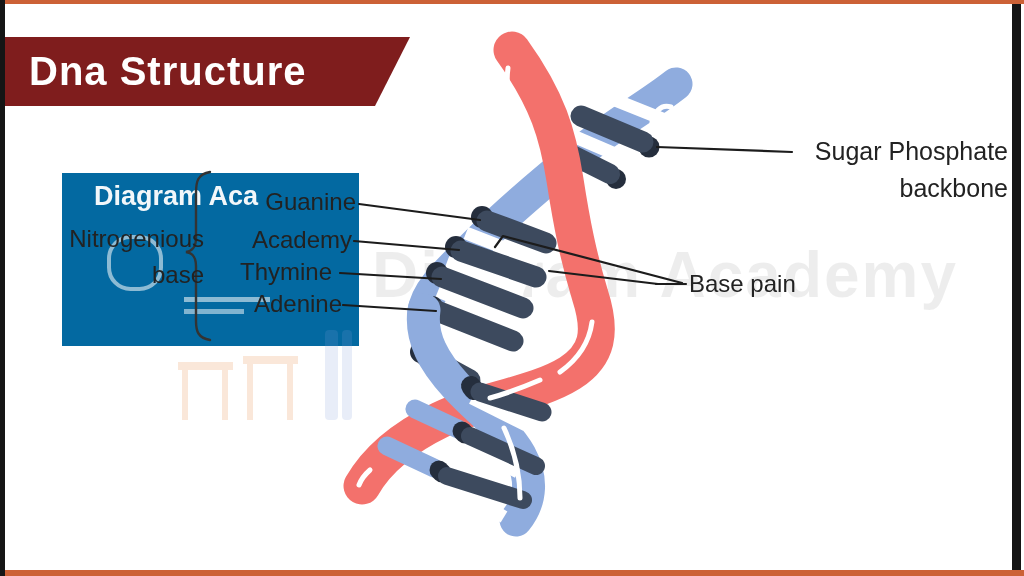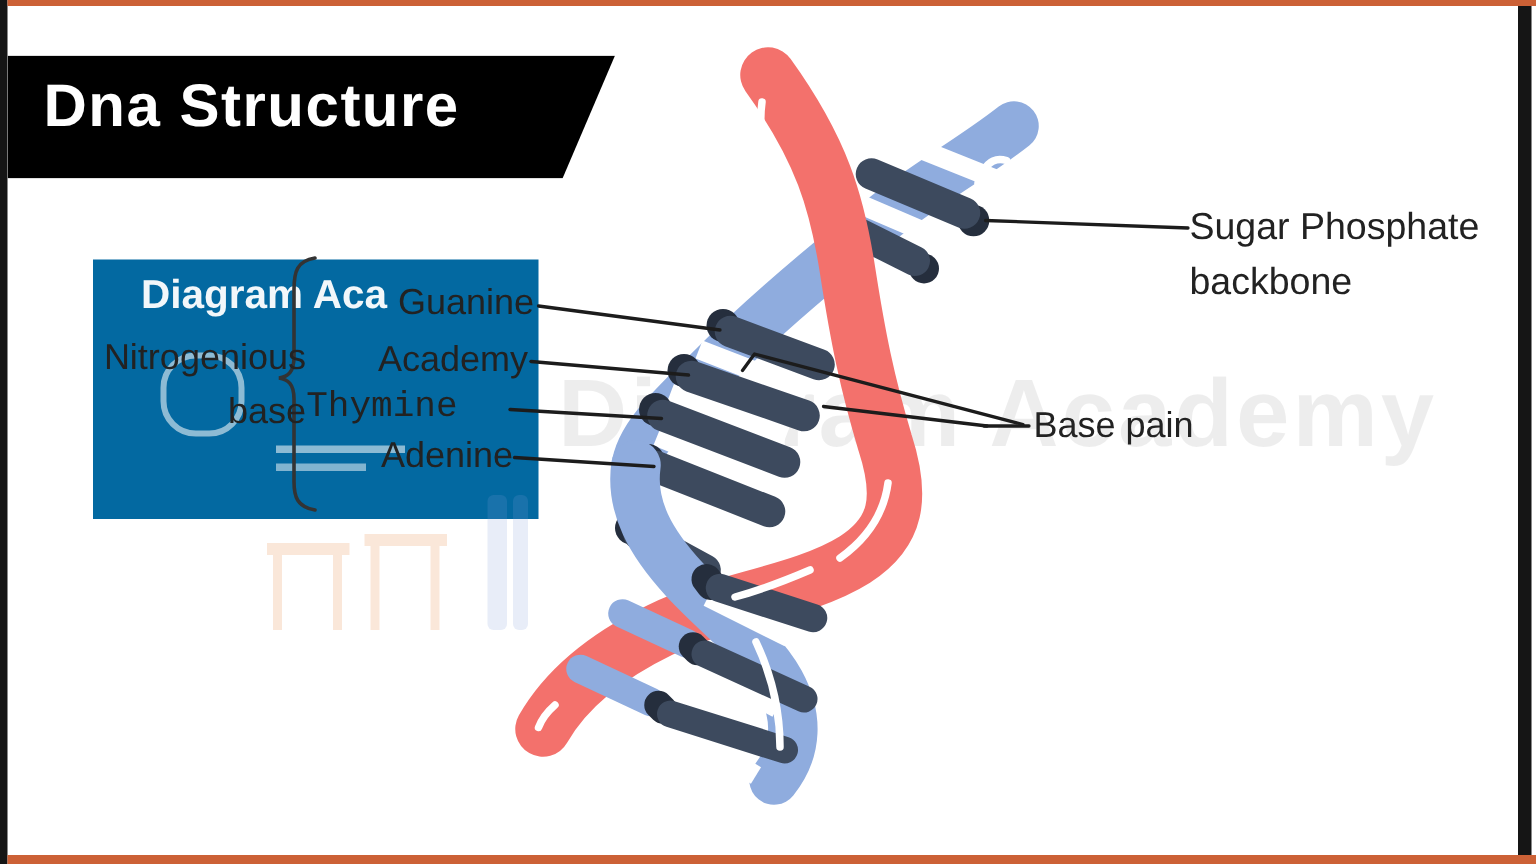--- a/index.html
+++ b/index.html
@@ -6,21 +6,21 @@
   body{width:1024px;height:576px;position:relative;overflow:hidden;
        background:#FFFFFF;font-family:"Liberation Sans",sans-serif;}
 
   
   .edge-left{position:absolute;left:0;top:0;bottom:0;width:5px;background:#151515;z-index:40;}
   .edge-right{position:absolute;left:1012px;top:3px;bottom:5px;width:9px;background:#151515;z-index:40;}
   .strip-top{position:absolute;left:5px;right:0;top:0;height:4px;background:#CC6136;z-index:41;}
   .strip-bottom{position:absolute;left:5px;right:0;bottom:0;height:6px;background:#CC6136;z-index:41;}
 
   
-  .banner{position:absolute;left:5px;top:37px;width:405px;height:82px;background:#000000;
+  .banner{position:absolute;left:5px;top:37px;width:405px;height:69px;background:#7f1d1d;
           clip-path:polygon(0 0,100% 0,calc(100% - 35px) 100%,0 100%);z-index:30;}
   .banner .title{color:#FFFFFF;font-size:40px;font-weight:bold;line-height:69px;
                  padding-left:24px;letter-spacing:1px;}
 
   
   .board{position:absolute;left:62px;top:173px;width:297px;height:173px;background:#0369a1;z-index:1;}
   .board .wm-small{position:absolute;left:32px;top:8px;width:230px;font-size:27px;font-weight:bold;
                    color:rgba(255,255,255,0.95);white-space:nowrap;overflow:hidden;}
   .doodle-ring{position:absolute;left:45px;top:62px;width:48px;height:48px;
                border:4px solid rgba(255,255,255,0.55);border-radius:42%;}
@@ -40,21 +40,21 @@
   .ring{stroke:#252E3D;fill:none;stroke-linecap:round;}
   .gap{stroke:#FFFFFF;fill:none;}
   .shine{stroke:#FFFFFF;fill:none;stroke-linecap:round;stroke-width:5;}
   .leader{stroke:#1C1C1C;fill:none;stroke-width:2.2;stroke-linecap:round;stroke-linejoin:round;}
   .brace{stroke:#333333;fill:none;stroke-width:2.4;stroke-linecap:round;}
 
   
   .lbl{position:absolute;color:#222222;font-size:24px;line-height:28px;z-index:20;}
   .lbl-group{left:28px;top:221px;width:176px;text-align:right;line-height:36px;}
   .lbl-base{}
-  .lbl-backbone{left:793px;top:133px;width:215px;text-align:left;font-size:25px;line-height:37px;}
+  .lbl-backbone{left:793px;top:133px;width:215px;text-align:right;font-size:25px;line-height:37px;}
   .lbl-basepair{left:689px;top:270px;}
 </style>
 </head>
 <body>
 
 <div class="board">
   <div class="wm-small">Diagram Aca</div>
   <div class="doodle-ring"></div>
   <div class="doodle-bar1"></div>
   <div class="doodle-bar2"></div>
@@ -152,21 +152,21 @@
     <line class="leader" x1="657" y1="147" x2="792" y2="152"></line>
     <polyline class="leader" points="495,247 503,236 682,283"></polyline>
     <line class="leader" x1="549" y1="271" x2="658" y2="284"></line>
     <line class="leader" x1="656" y1="284" x2="686" y2="284"></line>
   </g>
 </svg>
 
 <div class="lbl lbl-group">Nitrogenious base</div>
 <div class="lbl lbl-base" style="right:668px;top:188px;">Guanine</div>
 <div class="lbl lbl-base" style="right:672px;top:226px;">Academy</div>
-<div class="lbl lbl-base" style="right:719px;top:258px;font-family:Liberation Mono, monospace;">Thymine</div>
+<div class="lbl lbl-base" style="right:692px;top:258px;">Thymine</div>
 <div class="lbl lbl-base" style="right:682px;top:290px;margin-left:30px;">Adenine</div>
 <div class="lbl lbl-backbone">Sugar Phosphate backbone</div>
 <div class="lbl lbl-basepair">Base pain</div>
 
 <div class="banner">
   <div class="title">Dna Structure</div>
 </div>
 
 <div class="edge-left"></div>
 <div class="edge-right"></div>

